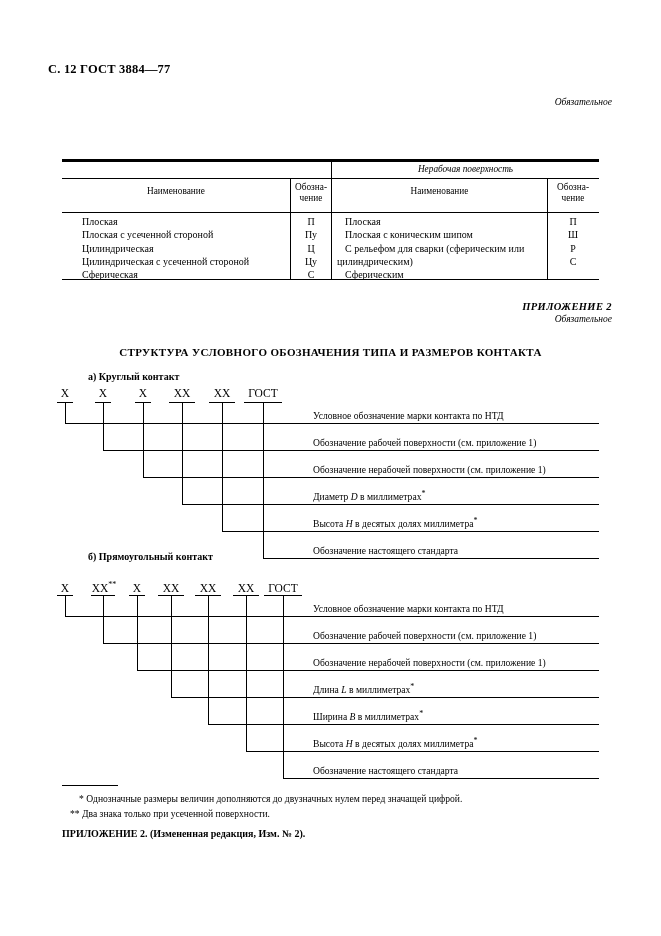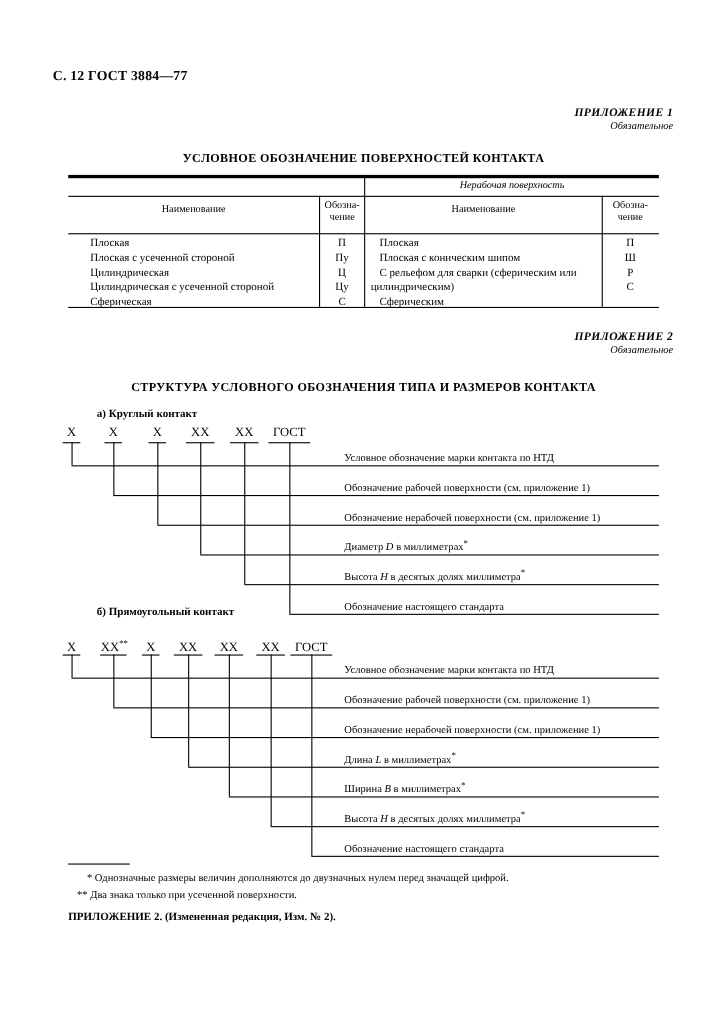--- a/index.html
+++ b/index.html
@@ -194,25 +194,23 @@
   }
 </style>
 </head>
 <body>
 
 <div class="page">
 
   <div class="running-head">С. 12 ГОСТ 3884—77</div>
 
   <div class="appendix-caption" id="appendix1-caption">
-    <span class="ap-title">ПРИЛОЖЕНИЕ 1</span>
     <span class="ap-sub">Обязательное</span>
   </div>
 
-  <div class="section-title" id="table-title">УСЛОВНОЕ ОБОЗНАЧЕНИЕ ПОВЕРХНОСТЕЙ КОНТАКТА</div>
 
   <div class="tbl-topline"></div>
   <div class="tbl-rule" id="rule-a"></div>
   <div class="tbl-rule" id="rule-b"></div>
   <div class="tbl-rule" id="rule-c"></div>
 
   <div class="vline" style="left:290px; top:178px; height:101px;"></div>
   <div class="vline" style="left:331px; top:159px; height:120px;"></div>
   <div class="vline" style="left:547px; top:178px; height:101px;"></div>
 

